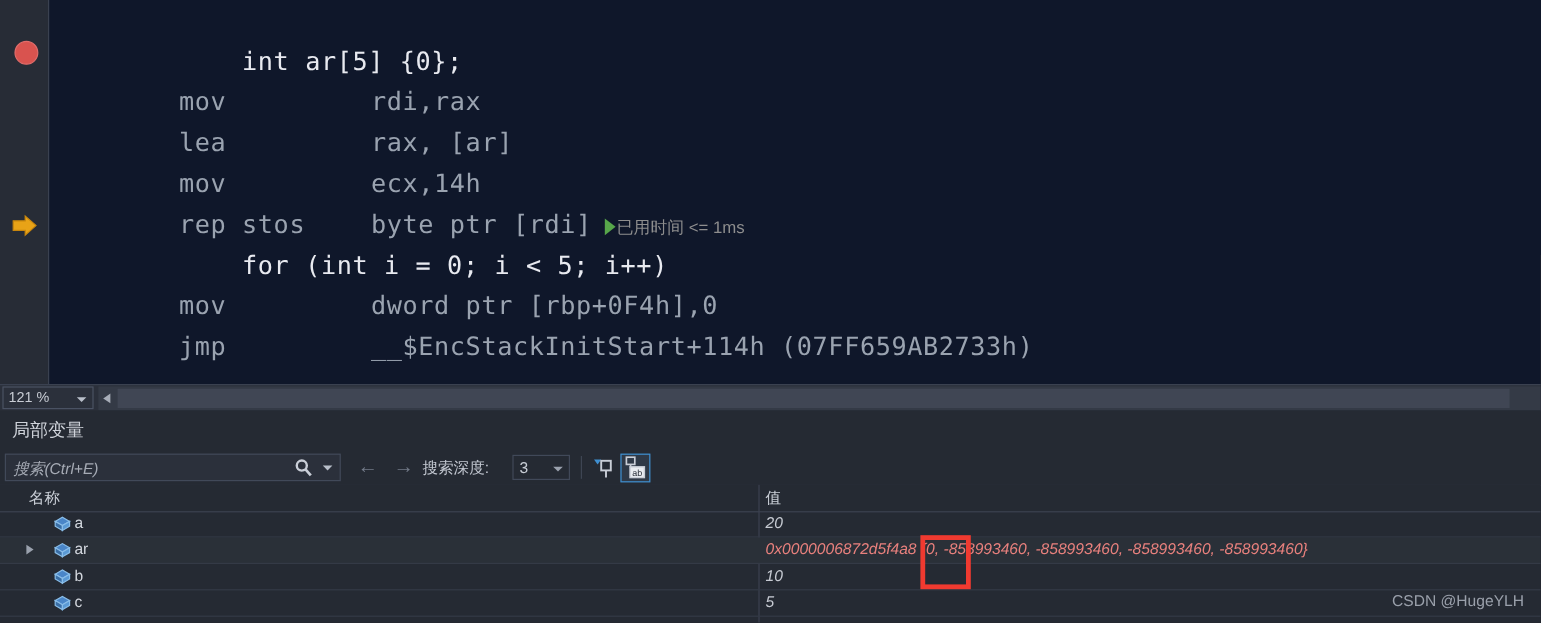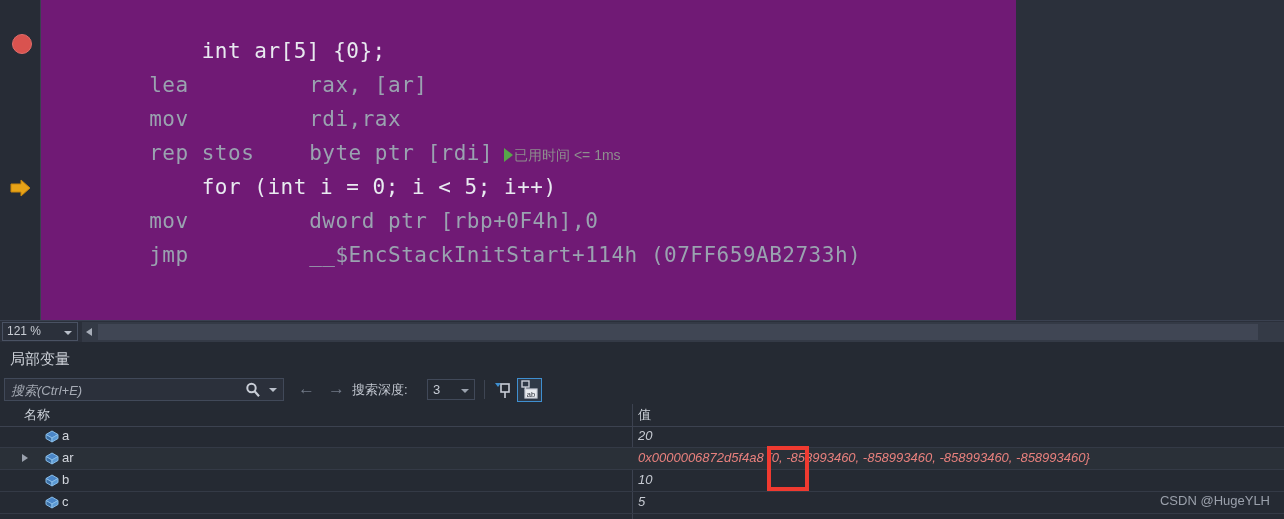--- a/index.html
+++ b/index.html
@@ -16,23 +16,23 @@
     height: 519px;
     background: #2b303b;
     overflow: hidden;
     user-select: none;
   }
 
   
   .code-pane {
     position: absolute;
     left: 0; top: 0;
-    width: 1016px;
+    width: 1284px;
     height: 320px;
-    background: #701a75;
+    background: #0f172a;
     overflow: hidden;
   }
   .gutter {
     position: absolute;
     left: 0; top: 0;
     width: 40px;
     height: 320px;
     background: #272c36;
   }
   .gutter-sep {
@@ -343,28 +343,31 @@
       </svg>
     </div>
 
     <div class="code-lines">
 
       <div class="cline src">
         <span>    int ar[5] {0};</span>
       </div>
 
       <div class="cline asm">
+        <span class="mnemonic">mov</span><span>rdi,rax</span>
+      </div>
+
+      <div class="cline asm">
         <span class="mnemonic">lea</span><span>rax, [ar]</span>
       </div>
 
+
       <div class="cline asm">
-        <span class="mnemonic">mov</span><span>rdi,rax</span>
-      </div>
-
-
+        <span class="mnemonic">mov</span><span>ecx,14h</span>
+      </div>
 
       <div class="cline asm">
         <span class="mnemonic">rep stos</span><span>byte ptr [rdi]</span><span class="timing">   <span class="play-tri"></span><span class="zh">已用时间 &lt;= 1ms</span></span>
       </div>
 
       <div class="cline src">
         <span>    for (int i = 0; i &lt; 5; i++)</span>
       </div>
 
       <div class="cline asm">

